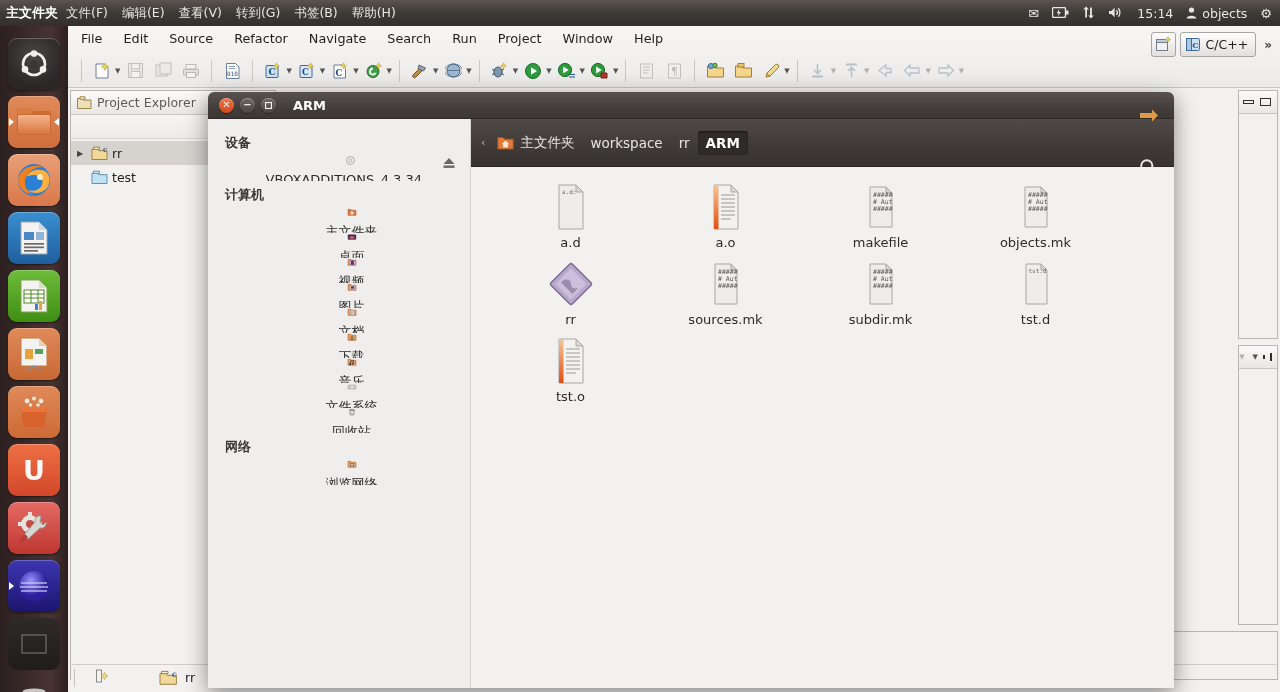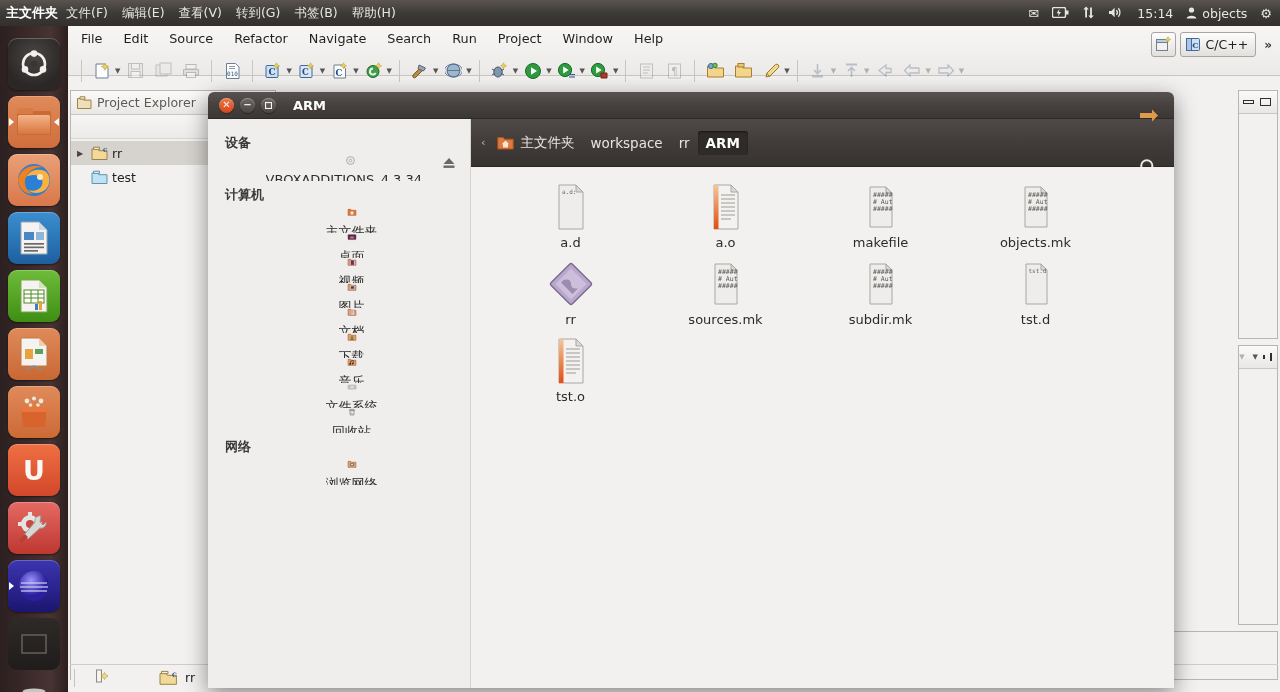--- a/index.html
+++ b/index.html
@@ -62,21 +62,21 @@
     border-top:4px solid transparent;border-bottom:4px solid transparent;border-left:5px solid #fff;}
   .arrow-r{ position:absolute; right:1px; width:0;height:0;
     border-top:4px solid transparent;border-bottom:4px solid transparent;border-right:5px solid #fff;}
 
   
   #eclipse{
     position:absolute; left:68px; top:26px; width:1212px; height:666px;
     background:#f2f1f0; z-index:10;
   }
   #ecl-toolbar{
-    position:absolute; left:0; top:0; width:1212px; height:50px;
+    position:absolute; left:0; top:0; width:1212px; height:62px;
     background:linear-gradient(to bottom,#f7f6f5,#eceae8);
     border-bottom:1px solid #c9c6c2;
   }
   .tb-row{ display:flex; align-items:center; height:38px; padding:3px 6px 0 8px; gap:2px;}
   .tbtn{ width:26px; height:26px; display:flex; align-items:center; justify-content:center;
     border-radius:3px; position:relative;}
   .tbtn svg{ display:block; }
   .tsep{ width:1px;height:22px;background:#c9c6c2;margin:0 5px;}
   .caret{ font-size:7px;color:#555; margin-left:-2px; }
   .caret.dim{ color:#b3b0ac; }

